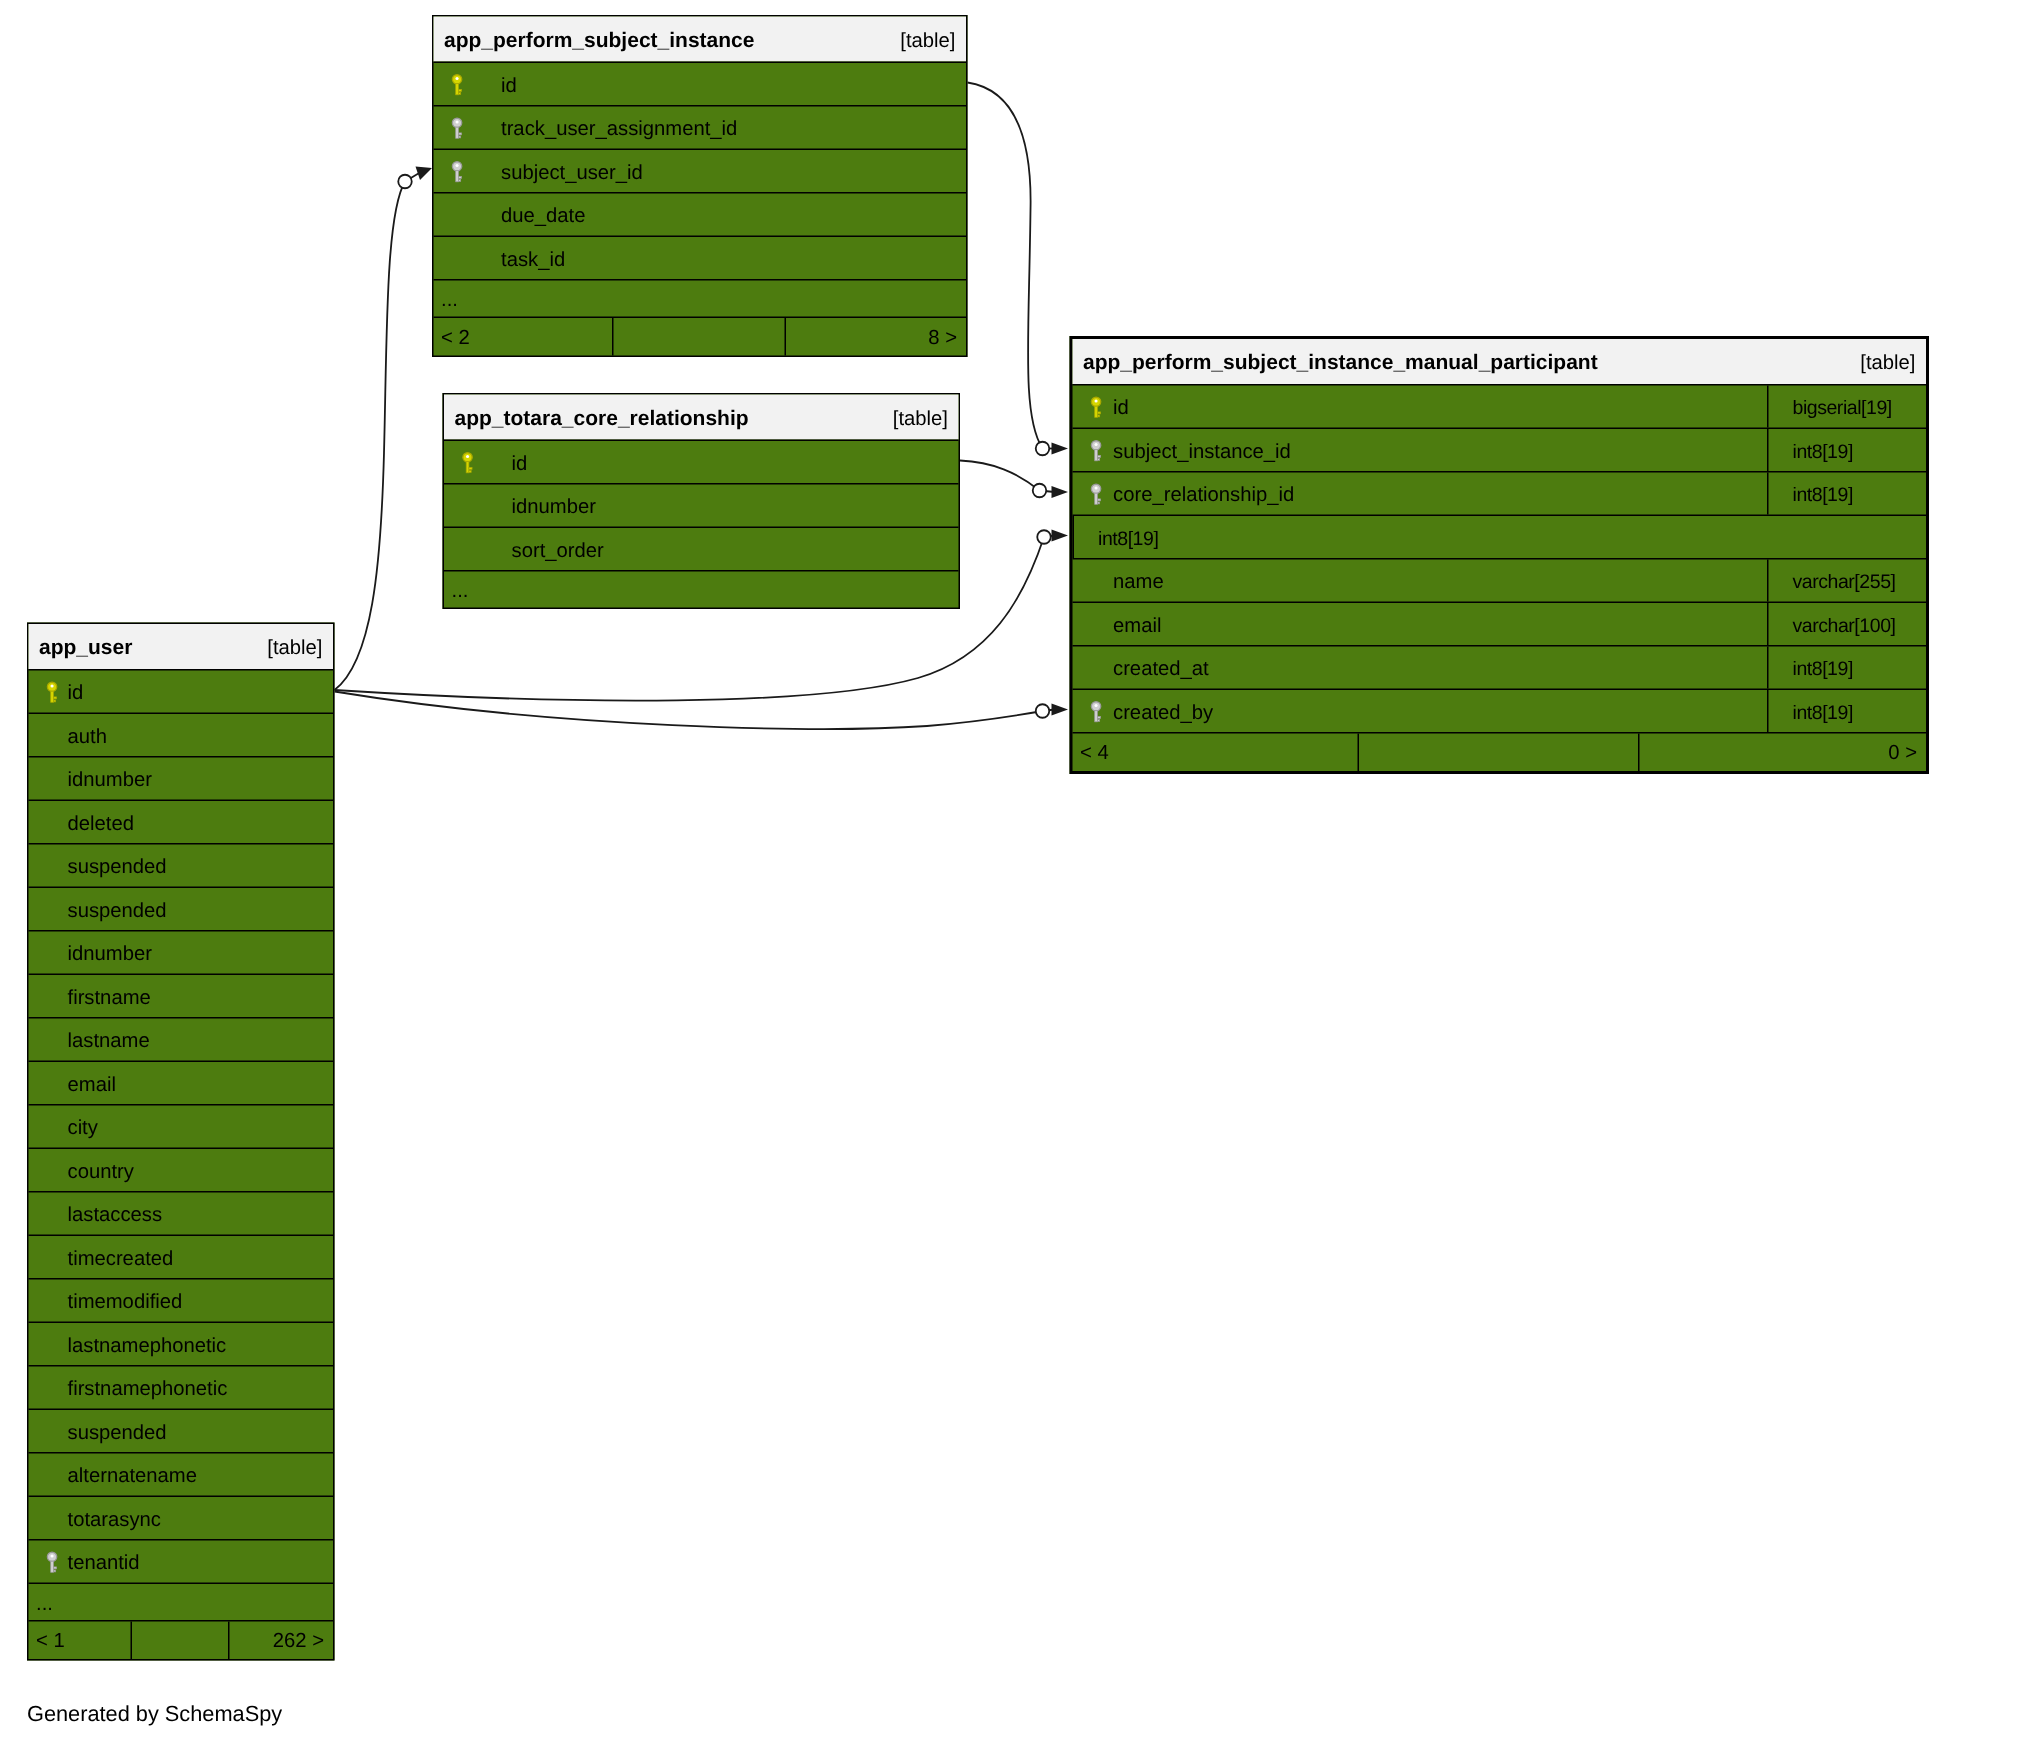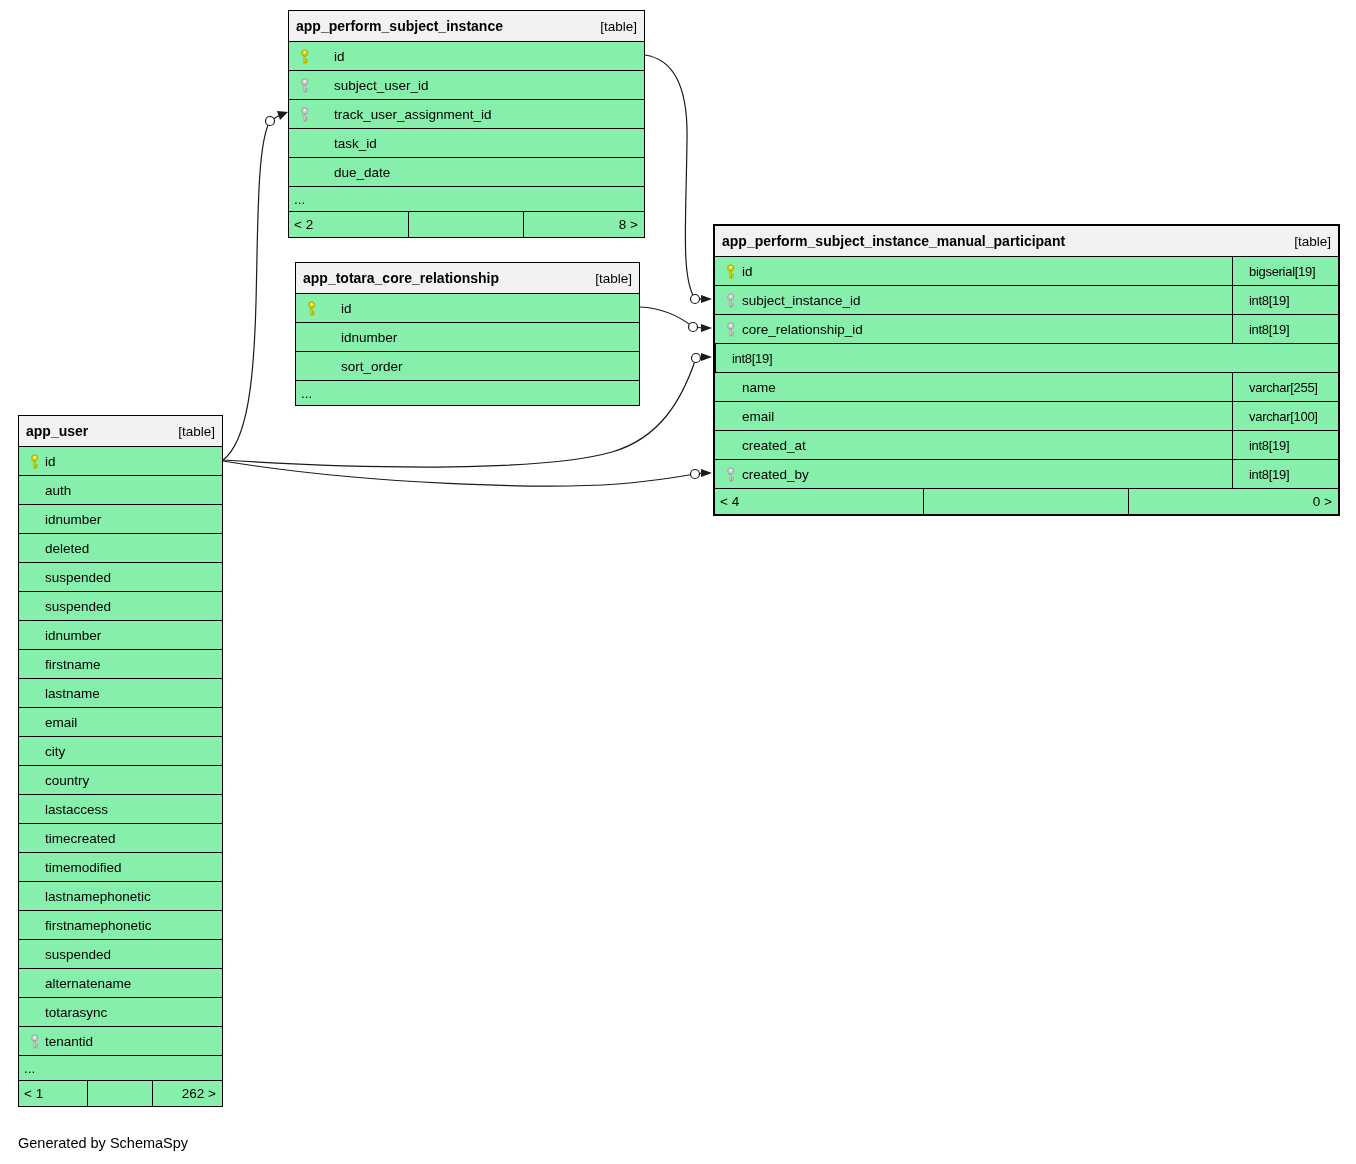--- a/index.html
+++ b/index.html
@@ -1,20 +1,20 @@
 <!DOCTYPE html>
 <html><head>
 <meta charset="utf-8">
 <style>
   html, body { margin: 0; padding: 0; background: #ffffff; }
   body { font-family: "Liberation Sans", sans-serif; color: #000; }
   #diagram { position: relative; width: 1356px; height: 1164px; background: #fff; overflow: hidden; }
   #rel-lines { position: absolute; left: 0; top: 0; width: 1356px; height: 1164px; pointer-events: none; }
 
-  .tbl { position: absolute; background: #86efac; border: 1px solid #000; box-sizing: border-box; }
+  .tbl { position: absolute; background: #4d7c0f; border: 1px solid #000; box-sizing: border-box; }
   .tbl.focal { border-width: 2px; }
 
   .hdr { height: 30px; background: #f2f2f2; display: flex; justify-content: space-between; align-items: center; padding: 0 7px; box-sizing: border-box; }
   .hdr .ttl { font-weight: bold; font-size: 14px; cursor: pointer; }
   .hdr .badge { font-size: 13.5px; font-weight: normal; }
 
   .col-row { height: 29px; border-top: 1px solid #000; display: flex; align-items: center; box-sizing: border-box; }
   .keyspot { width: 12px; height: 15px; margin-left: 10px; flex: 0 0 12px; }
   .cn { font-size: 13.5px; white-space: nowrap; }
   .name-part { flex: 1; display: flex; align-items: center; height: 100%; }
@@ -85,45 +85,45 @@
       </div>
       <div class="col-row">
         <div class="name-part">
           <span class="keyspot"><svg width="12" height="15" viewBox="0 0 12 15">
               <circle cx="5.7" cy="3.9" r="3.1" fill="#d0d0d0" stroke="#9a9a9a" stroke-width="0.9"></circle>
               <circle cx="5.7" cy="3.3" r="1.05" fill="#ffffff"></circle>
               <rect x="4.8" y="6.8" width="1.8" height="7.4" fill="#d0d0d0" stroke="#9a9a9a" stroke-width="0.5"></rect>
               <rect x="6.6" y="10.6" width="2.1" height="1.3" fill="#d0d0d0" stroke="#9a9a9a" stroke-width="0.5"></rect>
               <rect x="6.6" y="12.7" width="1.5" height="1.2" fill="#d0d0d0" stroke="#9a9a9a" stroke-width="0.5"></rect>
             </svg></span>
+          <span class="cn" style="margin-left: 23px;">track_user_assignment_id</span>
+        </div>
+      </div>
+      <div class="col-row">
+        <div class="name-part">
+          <span class="keyspot"><svg width="12" height="15" viewBox="0 0 12 15">
+              <circle cx="5.7" cy="3.9" r="3.1" fill="#d0d0d0" stroke="#9a9a9a" stroke-width="0.9"></circle>
+              <circle cx="5.7" cy="3.3" r="1.05" fill="#ffffff"></circle>
+              <rect x="4.8" y="6.8" width="1.8" height="7.4" fill="#d0d0d0" stroke="#9a9a9a" stroke-width="0.5"></rect>
+              <rect x="6.6" y="10.6" width="2.1" height="1.3" fill="#d0d0d0" stroke="#9a9a9a" stroke-width="0.5"></rect>
+              <rect x="6.6" y="12.7" width="1.5" height="1.2" fill="#d0d0d0" stroke="#9a9a9a" stroke-width="0.5"></rect>
+            </svg></span>
           <span class="cn" style="margin-left: 23px;">subject_user_id</span>
         </div>
       </div>
       <div class="col-row">
         <div class="name-part">
-          <span class="keyspot"><svg width="12" height="15" viewBox="0 0 12 15">
-              <circle cx="5.7" cy="3.9" r="3.1" fill="#d0d0d0" stroke="#9a9a9a" stroke-width="0.9"></circle>
-              <circle cx="5.7" cy="3.3" r="1.05" fill="#ffffff"></circle>
-              <rect x="4.8" y="6.8" width="1.8" height="7.4" fill="#d0d0d0" stroke="#9a9a9a" stroke-width="0.5"></rect>
-              <rect x="6.6" y="10.6" width="2.1" height="1.3" fill="#d0d0d0" stroke="#9a9a9a" stroke-width="0.5"></rect>
-              <rect x="6.6" y="12.7" width="1.5" height="1.2" fill="#d0d0d0" stroke="#9a9a9a" stroke-width="0.5"></rect>
-            </svg></span>
-          <span class="cn" style="margin-left: 23px;">track_user_assignment_id</span>
+          <span class="keyspot"></span>
+          <span class="cn" style="margin-left: 23px;">due_date</span>
         </div>
       </div>
       <div class="col-row">
         <div class="name-part">
           <span class="keyspot"></span>
           <span class="cn" style="margin-left: 23px;">task_id</span>
-        </div>
-      </div>
-      <div class="col-row">
-        <div class="name-part">
-          <span class="keyspot"></span>
-          <span class="cn" style="margin-left: 23px;">due_date</span>
         </div>
       </div>
       <div class="dots-row">...</div>
       <div class="ftr">
         <div class="cell c1">&lt; 2</div>
         <div class="cell c2"></div>
         <div class="cell c3">8 &gt;</div>
       </div>
     </div>
     <div class="tbl" style="left: 295px; top: 262px; width: 345px;">
@@ -300,21 +300,21 @@
           <span class="cn" style="margin-left: 4px;">tenantid</span>
         </div>
       </div>
       <div class="dots-row">...</div>
       <div class="ftr">
         <div class="cell c1">&lt; 1</div>
         <div class="cell c2"></div>
         <div class="cell c3">262 &gt;</div>
       </div>
     </div>
-    <div class="tbl focal" style="left: 713px; top: 224px; width: 627px;">
+    <div class="tbl focal" style="left: 713px; top: 224px; width: 573px;">
       <div class="hdr">
         <span class="ttl">app_perform_subject_instance_manual_participant</span>
         <span class="badge">[table]</span>
       </div>
       <div class="col-row">
         <div class="name-part">
           <span class="keyspot"><svg width="12" height="15" viewBox="0 0 12 15">
               <circle cx="5.7" cy="3.9" r="3.1" fill="#d6d600" stroke="#a8a800" stroke-width="0.9"></circle>
               <circle cx="5.7" cy="3.3" r="1.05" fill="#ffffff"></circle>
               <rect x="4.8" y="6.8" width="1.8" height="7.4" fill="#d6d600" stroke="#a8a800" stroke-width="0.5"></rect>

